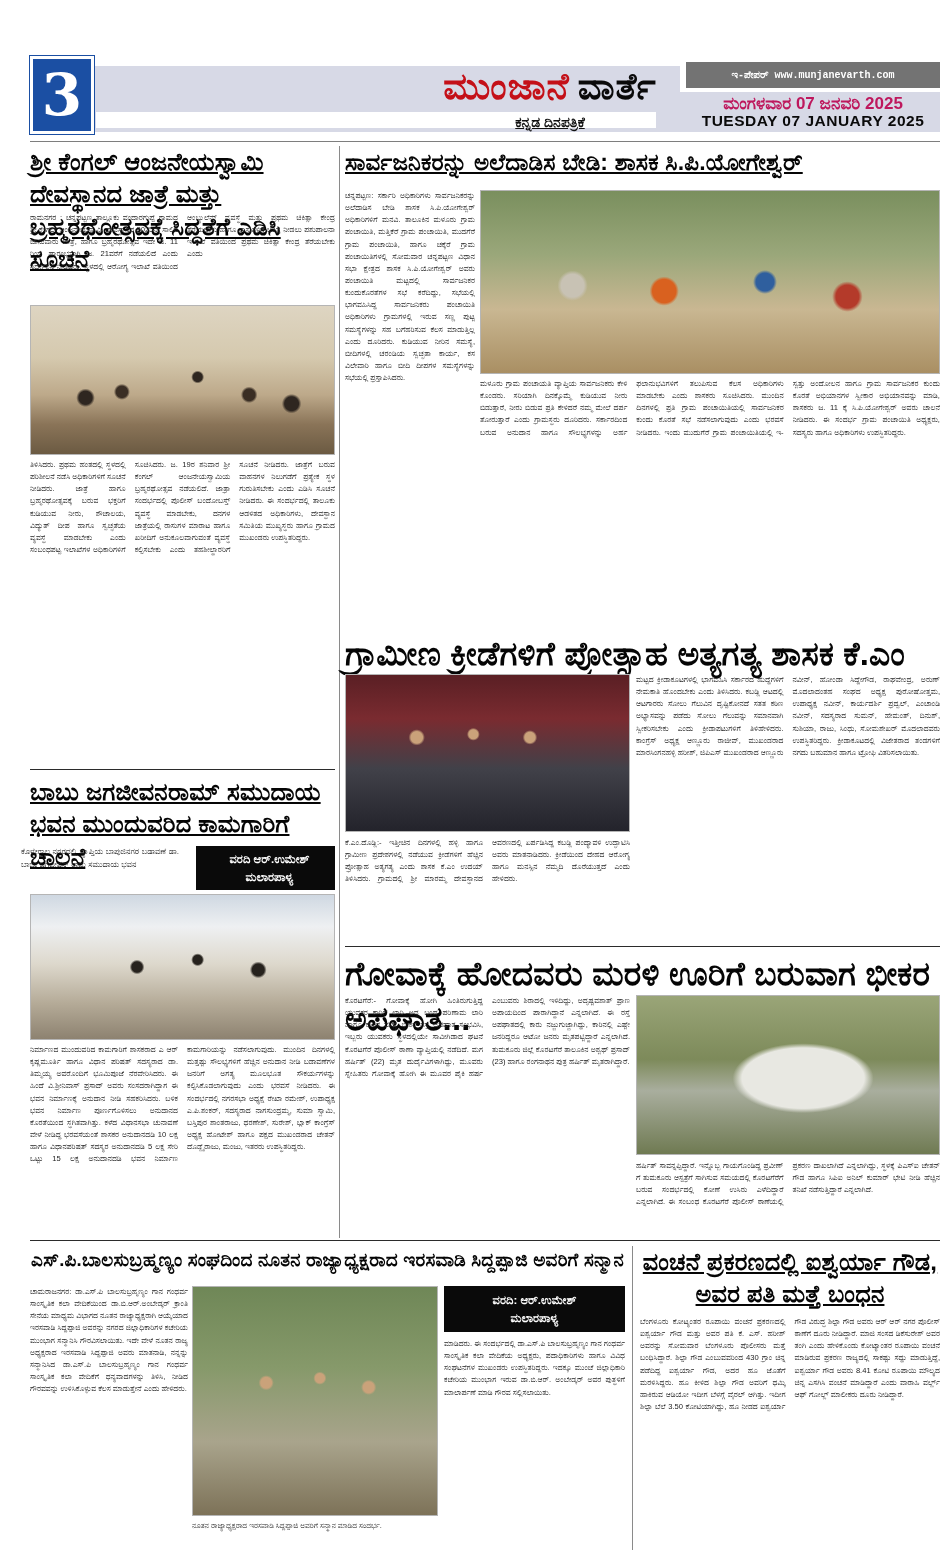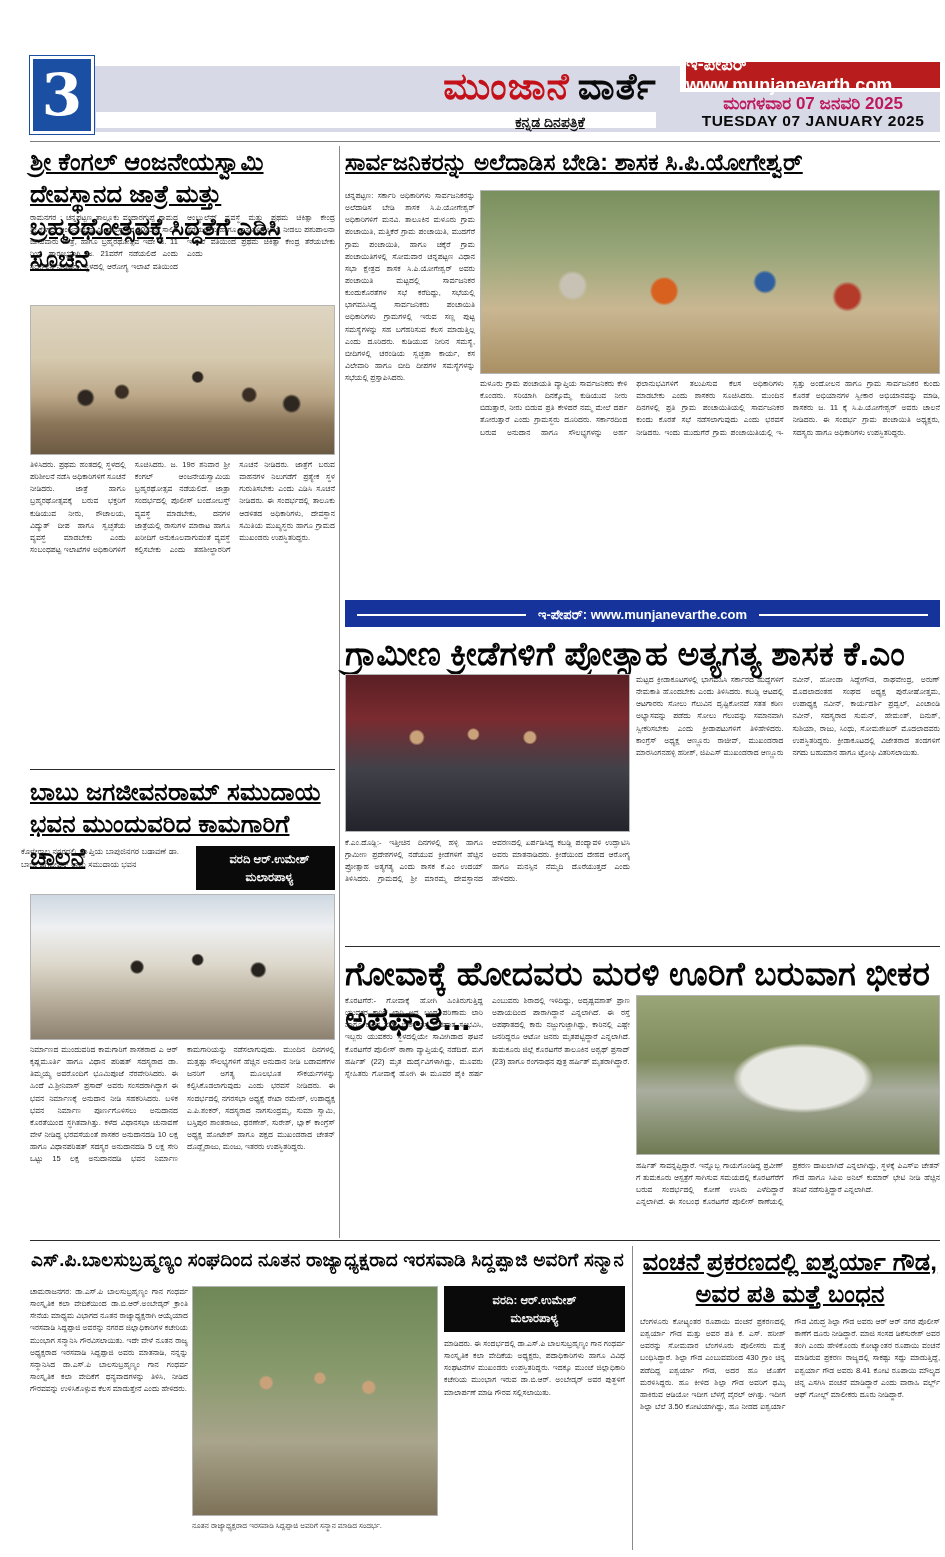--- a/index.html
+++ b/index.html
@@ -10,22 +10,22 @@
   .mast-band{background:#d7d9e6;}
   .mast-white-strip{background:#ffffff;}
   .page-num-box{background:#1b4fa3;border:3px solid #ffffff;outline:1px solid #1b4fa3;
       display:flex;align-items:center;justify-content:center;}
   .page-num{font-family:"DejaVu Serif","Liberation Serif",serif;font-weight:bold;
       font-size:58px;color:#ffffff;line-height:1;}
   .np-title{font-weight:bold;font-size:37px;line-height:1;text-align:center;letter-spacing:1px;}
   .np-title .red{color:#c41018;}
   .np-title .blk{color:#0a0a0a;margin-left:8px;}
   .np-sub{font-weight:bold;font-size:14px;text-align:center;color:#111;text-decoration:underline;}
-  .epaper-top{background:#b91c1c;color:#fff;font-weight:bold;font-size:18px;
-      display:flex;align-items:center;justify-content:center;}
+  .epaper-top{background:#737373;color:#fff;font-weight:bold;font-size:10px;
+      display:flex;align-items:center;justify-content:center;font-family:Liberation Mono, monospace;}
   .date-kn{font-weight:bold;font-size:17px;color:#be185d;text-align:center;}
   .date-en{font-weight:bold;font-size:15.5px;color:#0a0a0a;text-align:center;letter-spacing:.5px;}
   
   .hrule{background:#7e7e7e;height:1px;}
   .hrule-dark{background:#2b2b2b;height:1px;}
   .vrule{background:#8a8a8a;width:1px;}
   
   .headline{font-weight:bold;color:#050505;line-height:1.35;letter-spacing:.2px;}
   .h-20{font-size:24px;text-decoration:underline;}
   .h-23{font-size:23px;text-decoration:underline;}
@@ -115,25 +115,20 @@
   <div class="abs photo ph-meeting" style="left:30px;top:305px;width:305px;height:150px;"></div>
   <div class="abs body-txt c3" style="left:30px;top:459px;width:305px;height:306px;">ತಿಳಿಸಿದರು. ಪ್ರಥಮ ಹಂತದಲ್ಲಿ ಸ್ಥಳದಲ್ಲಿ ಪರಿಶೀಲನೆ ನಡೆಸಿ ಅಧಿಕಾರಿಗಳಿಗೆ ಸೂಚನೆ ನೀಡಿದರು. ಜಾತ್ರೆ ಹಾಗೂ ಬ್ರಹ್ಮರಥೋತ್ಸವಕ್ಕೆ ಬರುವ ಭಕ್ತರಿಗೆ ಕುಡಿಯುವ ನೀರು, ಶೌಚಾಲಯ, ವಿದ್ಯುತ್ ದೀಪ ಹಾಗೂ ಸ್ವಚ್ಛತೆಯ ವ್ಯವಸ್ಥೆ ಮಾಡಬೇಕು ಎಂದು ಸಂಬಂಧಪಟ್ಟ ಇಲಾಖೆಗಳ ಅಧಿಕಾರಿಗಳಿಗೆ ಸೂಚಿಸಿದರು. ಜ. 19ರ ಶನಿವಾರ ಶ್ರೀ ಕೆಂಗಲ್ ಆಂಜನೇಯಸ್ವಾಮಿಯ ಬ್ರಹ್ಮರಥೋತ್ಸವ ನಡೆಯಲಿದೆ. ಜಾತ್ರಾ ಸಂದರ್ಭದಲ್ಲಿ ಪೊಲೀಸ್ ಬಂದೋಬಸ್ತ್ ವ್ಯವಸ್ಥೆ ಮಾಡಬೇಕು, ದನಗಳ ಜಾತ್ರೆಯಲ್ಲಿ ರಾಸುಗಳ ಮಾರಾಟ ಹಾಗೂ ಖರೀದಿಗೆ ಅನುಕೂಲವಾಗುವಂತೆ ವ್ಯವಸ್ಥೆ ಕಲ್ಪಿಸಬೇಕು ಎಂದು ತಹಶೀಲ್ದಾರರಿಗೆ ಸೂಚನೆ ನೀಡಿದರು. ಜಾತ್ರೆಗೆ ಬರುವ ವಾಹನಗಳ ನಿಲುಗಡೆಗೆ ಪ್ರತ್ಯೇಕ ಸ್ಥಳ ಗುರುತಿಸಬೇಕು ಎಂದು ಎಡಿಸಿ ಸೂಚನೆ ನೀಡಿದರು. ಈ ಸಂದರ್ಭದಲ್ಲಿ ತಾಲೂಕು ಆಡಳಿತದ ಅಧಿಕಾರಿಗಳು, ದೇವಸ್ಥಾನ ಸಮಿತಿಯ ಮುಖ್ಯಸ್ಥರು ಹಾಗೂ ಗ್ರಾಮದ ಮುಖಂಡರು ಉಪಸ್ಥಿತರಿದ್ದರು.</div>
 
   <div class="abs hrule-dark" style="left:30px;top:769px;width:305px;"></div>
 
   <div class="abs headline h-23" style="left:345px;top:147px;width:595px;height:34px;">ಸಾರ್ವಜನಿಕರನ್ನು ಅಲೆದಾಡಿಸ ಬೇಡಿ: ಶಾಸಕ ಸಿ.ಪಿ.ಯೋಗೇಶ್ವರ್</div>
   <div class="abs body-txt" style="left:345px;top:190px;width:130px;height:404px;">ಚನ್ನಪಟ್ಟಣ: ಸರ್ಕಾರಿ ಅಧಿಕಾರಿಗಳು ಸಾರ್ವಜನಿಕರನ್ನು ಅಲೆದಾಡಿಸ ಬೇಡಿ ಶಾಸಕ ಸಿ.ಪಿ.ಯೋಗೇಶ್ವರ್ ಅಧಿಕಾರಿಗಳಿಗೆ ಮನವಿ. ತಾಲೂಕಿನ ಮಳೂರು ಗ್ರಾಮ ಪಂಚಾಯಿತಿ, ಮತ್ತಿಕೆರೆ ಗ್ರಾಮ ಪಂಚಾಯಿತಿ, ಮುದಗೆರೆ ಗ್ರಾಮ ಪಂಚಾಯಿತಿ, ಹಾಗೂ ಚಕ್ಕೆರೆ ಗ್ರಾಮ ಪಂಚಾಯಿತಿಗಳಲ್ಲಿ ಸೋಮವಾರ ಚನ್ನಪಟ್ಟಣ ವಿಧಾನ ಸಭಾ ಕ್ಷೇತ್ರದ ಶಾಸಕ ಸಿ.ಪಿ.ಯೋಗೇಶ್ವರ್ ಅವರು ಪಂಚಾಯಿತಿ ಮಟ್ಟದಲ್ಲಿ ಸಾರ್ವಜನಿಕರ ಕುಂದುಕೊರತೆಗಳ ಸಭೆ ಕರೆದಿದ್ದು, ಸಭೆಯಲ್ಲಿ ಭಾಗವಹಿಸಿದ್ದ ಸಾರ್ವಜನಿಕರು ಪಂಚಾಯಿತಿ ಅಧಿಕಾರಿಗಳು ಗ್ರಾಮಗಳಲ್ಲಿ ಇರುವ ಸಣ್ಣ ಪುಟ್ಟ ಸಮಸ್ಯೆಗಳನ್ನು ಸಹ ಬಗೆಹರಿಸುವ ಕೆಲಸ ಮಾಡುತ್ತಿಲ್ಲ ಎಂದು ದೂರಿದರು. ಕುಡಿಯುವ ನೀರಿನ ಸಮಸ್ಯೆ, ಬೀದಿಗಳಲ್ಲಿ ಚರಂಡಿಯ ಸ್ವಚ್ಛತಾ ಕಾರ್ಯ, ಕಸ ವಿಲೇವಾರಿ ಹಾಗೂ ಬೀದಿ ದೀಪಗಳ ಸಮಸ್ಯೆಗಳನ್ನು ಸಭೆಯಲ್ಲಿ ಪ್ರಸ್ತಾಪಿಸಿದರು.</div>
   <div class="abs photo ph-event" style="left:480px;top:190px;width:460px;height:184px;"></div>
   <div class="abs body-txt c3" style="left:480px;top:378px;width:460px;height:216px;">ಮಳೂರು ಗ್ರಾಮ ಪಂಚಾಯತಿ ವ್ಯಾಪ್ತಿಯ ಸಾರ್ವಜನಿಕರು ಕೇಳಿ ಕೊಂಡರು. ಸರಿಯಾಗಿ ದಿನಕ್ಕೊಮ್ಮೆ ಕುಡಿಯುವ ನೀರು ಬಿಡುತ್ತಾರೆ, ನೀರು ಬಿಡುವ ಪ್ರತಿ ಕೇಳಿದರೆ ನಮ್ಮ ಮೇಲೆ ದರ್ಪ ತೋರುತ್ತಾರೆ ಎಂದು ಗ್ರಾಮಸ್ಥರು ದೂರಿದರು. ಸರ್ಕಾರದಿಂದ ಬರುವ ಅನುದಾನ ಹಾಗೂ ಸೌಲಭ್ಯಗಳನ್ನು ಅರ್ಹ ಫಲಾನುಭವಿಗಳಿಗೆ ತಲುಪಿಸುವ ಕೆಲಸ ಅಧಿಕಾರಿಗಳು ಮಾಡಬೇಕು ಎಂದು ಶಾಸಕರು ಸೂಚಿಸಿದರು. ಮುಂದಿನ ದಿನಗಳಲ್ಲಿ ಪ್ರತಿ ಗ್ರಾಮ ಪಂಚಾಯಿತಿಯಲ್ಲಿ ಸಾರ್ವಜನಿಕರ ಕುಂದು ಕೊರತೆ ಸಭೆ ನಡೆಸಲಾಗುವುದು ಎಂದು ಭರವಸೆ ನೀಡಿದರು. ಇಂದು ಮುದುಗೆರೆ ಗ್ರಾಮ ಪಂಚಾಯಿತಿಯಲ್ಲಿ ಇ-ಸ್ವತ್ತು ಅಂದೋಲನ ಹಾಗೂ ಗ್ರಾಮ ಸಾರ್ವಜನಿಕರ ಕುಂದು ಕೊರತೆ ಅಭಿಯಾನಗಳ ಸ್ವೀಕಾರ ಅಭಿಯಾನವನ್ನು ಮಾಡಿ, ಶಾಸಕರು ಜ. 11 ಕ್ಕೆ ಸಿ.ಪಿ.ಯೋಗೇಶ್ವರ್ ಅವರು ಚಾಲನೆ ನೀಡಿದರು. ಈ ಸಂದರ್ಭ ಗ್ರಾಮ ಪಂಚಾಯಿತಿ ಅಧ್ಯಕ್ಷರು, ಸದಸ್ಯರು ಹಾಗೂ ಅಧಿಕಾರಿಗಳು ಉಪಸ್ಥಿತರಿದ್ದರು.</div>
 
-  <div class="abs epaper-bar" style="left:345px;top:600px;width:595px;height:27px;">
-    <div class="line"></div>
-    <span class="lbl">ಇ-ಪೇಪರ್: www.munjanevarthe.com</span>
-    <div class="line"></div>
-  </div>
 
   <div class="abs headline h-25" style="left:345px;top:632px;width:595px;height:36px;">ಗ್ರಾಮೀಣ ಕ್ರೀಡೆಗಳಿಗೆ ಪ್ರೋತ್ಸಾಹ ಅತ್ಯಗತ್ಯ ಶಾಸಕ ಕೆ.ಎಂ ಉದಯ್</div>
   <div class="abs photo ph-sports" style="left:345px;top:674px;width:285px;height:158px;"></div>
   <div class="abs body-txt c2" style="left:345px;top:837px;width:285px;height:106px;">ಕೆ.ಎಂ.ದೊಡ್ಡಿ:- ಇತ್ತೀಚಿನ ದಿನಗಳಲ್ಲಿ ಹಳ್ಳಿ ಹಾಗೂ ಗ್ರಾಮೀಣ ಪ್ರದೇಶಗಳಲ್ಲಿ ನಡೆಯುವ ಕ್ರೀಡೆಗಳಿಗೆ ಹೆಚ್ಚಿನ ಪ್ರೋತ್ಸಾಹ ಅತ್ಯಗತ್ಯ ಎಂದು ಶಾಸಕ ಕೆ.ಎಂ ಉದಯ್ ತಿಳಿಸಿದರು. ಗ್ರಾಮದಲ್ಲಿ ಶ್ರೀ ಮಾರಮ್ಮ ದೇವಸ್ಥಾನದ ಆವರಣದಲ್ಲಿ ಏರ್ಪಡಿಸಿದ್ದ ಕಬಡ್ಡಿ ಪಂದ್ಯಾವಳಿ ಉದ್ಘಾಟಿಸಿ ಅವರು ಮಾತನಾಡಿದರು. ಕ್ರೀಡೆಯಿಂದ ದೇಹದ ಆರೋಗ್ಯ ಹಾಗೂ ಮನಸ್ಸಿನ ನೆಮ್ಮದಿ ದೊರೆಯುತ್ತದೆ ಎಂದು ಹೇಳಿದರು.</div>
   <div class="abs body-txt c2" style="left:636px;top:674px;width:304px;height:269px;">ಮಟ್ಟದ ಕ್ರೀಡಾಕೂಟಗಳಲ್ಲಿ ಭಾಗವಹಿಸಿ ಸರ್ಕಾರದ ಹುದ್ದೆಗಳಿಗೆ ನೇಮಕಾತಿ ಹೊಂದಬೇಕು ಎಂದು ತಿಳಿಸಿದರು. ಕಬಡ್ಡಿ ಆಟದಲ್ಲಿ ಆಟಗಾರರು ಸೋಲು ಗೆಲುವಿನ ದೃಷ್ಟಿಕೋನದೆ ಸತತ ಕಠಿಣ ಅಭ್ಯಾಸವನ್ನು ಪಡೆದು ಸೋಲು ಗೆಲುವನ್ನು ಸಮಾನವಾಗಿ ಸ್ವೀಕರಿಸಬೇಕು ಎಂದು ಕ್ರೀಡಾಪಟುಗಳಿಗೆ ತಿಳಿಹೇಳಿದರು. ಕಾಂಗ್ರೆಸ್ ಅಧ್ಯಕ್ಷ ಆಣ್ಣೂರು ರಾಜೀವ್, ಮುಖಂಡರಾದ ಮಾರಸಿಂಗನಹಳ್ಳಿ ಹರೀಶ್, ಜಿಪಿಎಸ್ ಮುಖಂಡರಾದ ಆಣ್ಣೂರು ನವೀನ್, ಹೋಂಡಾ ಸಿದ್ದೇಗೌಡ, ರಾಘವೇಂದ್ರ, ಅರುಣ್ ಮೊದಲಾದಂತಹ ಸಂಘದ ಅಧ್ಯಕ್ಷ ಪುರೋಷೋತ್ತಮ, ಉಪಾಧ್ಯಕ್ಷ ನವೀನ್, ಕಾರ್ಯದರ್ಶಿ ಪ್ರದ್ವಲ್, ಎಂಚಾಂಡಿ ನವೀನ್, ಸದಸ್ಯರಾದ ಸುಮನ್, ಹೇಮಂತ್, ದಿನುಶ್, ಸುಶಿಯಾ, ರಾಜು, ಸಿಂಧು, ಸೋಮಶೇಖರ್ ಮೊದಲಾದವರು ಉಪಸ್ಥಿತರಿದ್ದರು. ಕ್ರೀಡಾಕೂಟದಲ್ಲಿ ವಿಜೇತರಾದ ತಂಡಗಳಿಗೆ ನಗದು ಬಹುಮಾನ ಹಾಗೂ ಟ್ರೋಫಿ ವಿತರಿಸಲಾಯಿತು.</div>
 
   <div class="abs hrule-dark" style="left:345px;top:946px;width:595px;"></div>
 
   <div class="abs headline h-20" style="left:30px;top:776px;width:305px;height:64px;">ಬಾಬು ಜಗಜೀವನರಾಮ್ ಸಮುದಾಯ ಭವನ ಮುಂದುವರಿದ ಕಾಮಗಾರಿಗೆ ಚಾಲನೆ</div>
   <div class="abs intro-small" style="left:21px;top:846px;width:158px;height:46px;">ಕೊಳ್ಳೇಗಾಲ ನಗರದಲ್ಲಿ ವ್ಯಾಪ್ತಿಯ ಬಾಪುಜಿನಗರ ಬಡಾವಣೆ ಡಾ. ಬಾಬು ಜಗಜೀವನ್ ರಾಮ ಸಮುದಾಯ ಭವನ</div>

